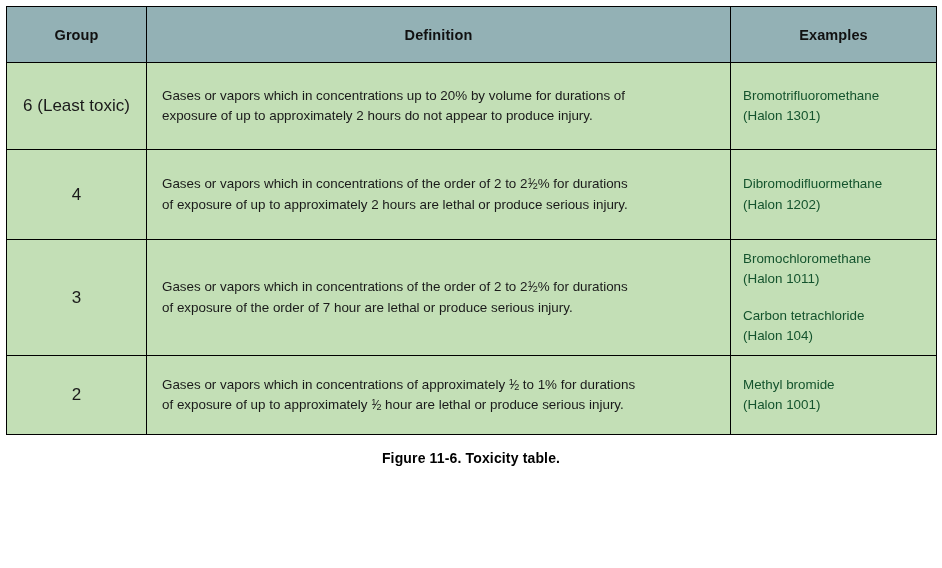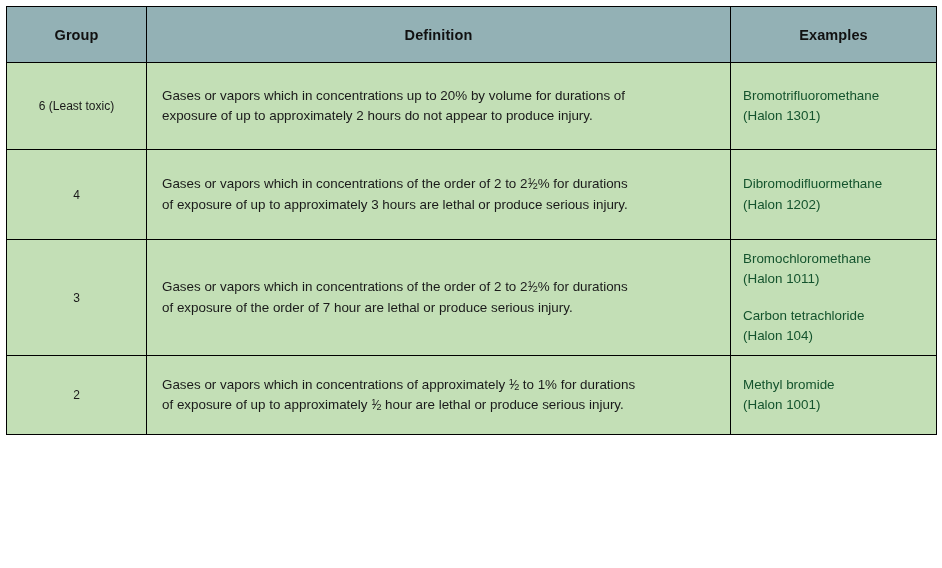--- a/index.html
+++ b/index.html
@@ -55,21 +55,21 @@
     padding: 4px 6px;
   }
 
   
   tbody td {
     background: #c3dfb6;
   }
 
   td.cell-group {
     text-align: center;
-    font-size: 12px;
+    font-size: 17px;
     padding: 6px 4px;
     color: #1a1a1a;
   }
 
   td.cell-def {
     text-align: left;
     font-size: 13.4px;
     line-height: 1.52;
     padding: 8px 14px 8px 15px;
     color: #1a1a1a;
@@ -165,21 +165,21 @@
             <div class="example-entry">
               <span class="example-line">Bromotrifluoromethane</span>
               <span class="example-line">(Halon 1301)</span>
             </div>
           </td>
         </tr>
         <tr class="row-r2">
           <td class="cell-group">4</td>
           <td class="cell-def">
             <span class="def-line">Gases or vapors which in concentrations of the order of 2 to 2<span class="frac"><span class="num">1</span><span class="bar">⁄</span><span class="den">2</span></span>% for durations</span>
-            <span class="def-line">of exposure of up to approximately 3 hours are lethal or produce serious injury.</span>
+            <span class="def-line">of exposure of up to approximately 2 hours are lethal or produce serious injury.</span>
           </td>
           <td class="cell-examples">
             <div class="example-entry">
               <span class="example-line">Dibromodifluormethane</span>
               <span class="example-line">(Halon 1202)</span>
             </div>
           </td>
         </tr>
         <tr class="row-r3">
           <td class="cell-group">3</td>
@@ -207,14 +207,15 @@
           <td class="cell-examples">
             <div class="example-entry">
               <span class="example-line">Methyl bromide</span>
               <span class="example-line">(Halon 1001)</span>
             </div>
           </td>
         </tr>
       </tbody>
   </table>
 
+  <div class="figure-caption">Figure 11-6. Toxicity table.</div>
 
 </div>
 
 </body></html>

